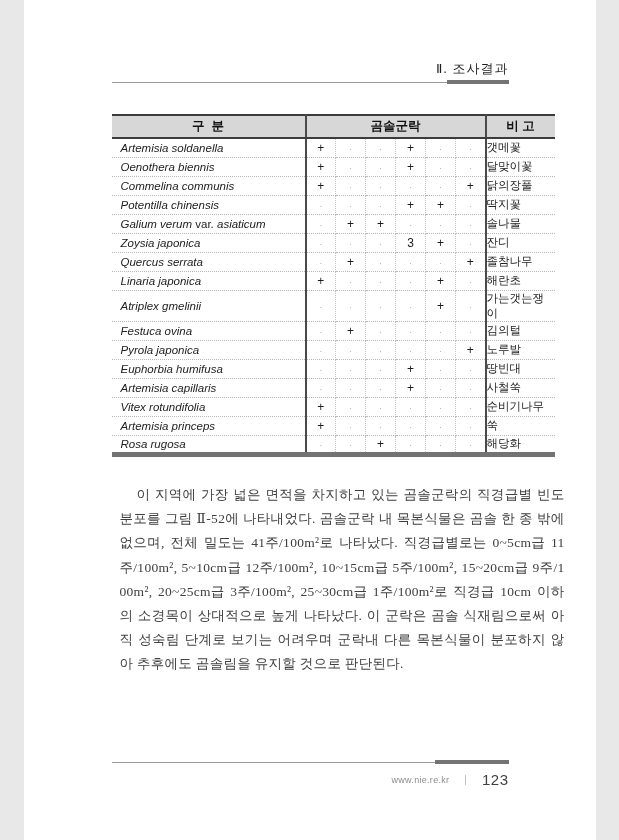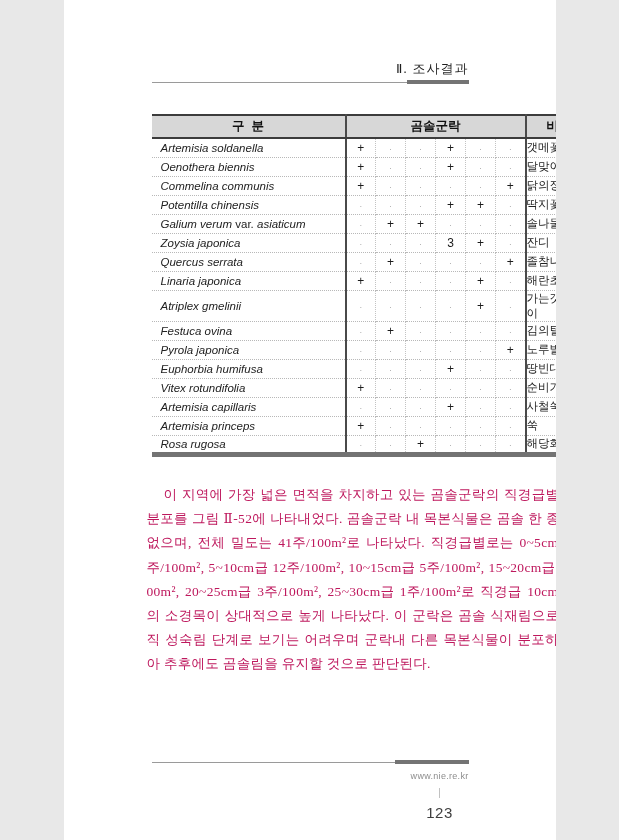--- a/index.html
+++ b/index.html
@@ -1,19 +1,19 @@
 <!DOCTYPE html>
 <html><head>
 <meta charset="utf-8">
 <style>
   * { margin: 0; padding: 0; box-sizing: border-box; }
   html, body { background: #e8e8e8; }
   .page {
     position: relative;
-    width: 492px;
+    width: 572px;
     height: 840px;
     background: #ffffff;
     font-family: "Liberation Sans", "DejaVu Sans", sans-serif;
     color: #1a1a1a;
     overflow: hidden;
     margin: 0 auto;
   }
   
   .header-title {
     position: absolute;
@@ -84,49 +84,48 @@
     border-right: 1px dotted #c3c3c3;
   }
   td.mark-cell.last-sub { border-right: 2px solid #4a4a4a; }
   td.mark-cell .plus { color: #1c1c1c; font-size: 12px; }
   td.mark-cell .dot  { color: #a3a3a3; font-size: 8px; }
   td.remark-cell { text-align: left; color: #222; }
   
   .body-paragraph {
     position: absolute;
     top: 483px;
-    left: 83px;
+    left: 96px;
     width: 445px;
     font-family: "Liberation Serif", "DejaVu Serif", serif;
     font-size: 13.5px;
     line-height: 24.2px;
     text-align: justify;
     text-indent: 17px;
     word-break: break-all;
-    color: #be185d;
+    color: #404040;
     letter-spacing: 0.3px;
   }
   
   .footer-rule {
     position: absolute;
     top: 762px;
     left: 88px;
     right: 87px;
     height: 1px;
     background: #9a9a9a;
   }
   .footer-rule .rule-thick { width: 74px; }
   .footer-text {
     position: absolute;
     top: 771px;
     right: 87px;
     display: flex;
     align-items: center;
-    gap: 6px;
-    flex-direction: column;
+    gap: 15px;
   }
   .footer-site { font-size: 9px; color: #8d8d8d; letter-spacing: 0.3px; }
   .footer-sep  { font-size: 10px; color: #b5b5b5; }
   .footer-page { font-size: 15px; color: #3f3f3f; letter-spacing: 0.5px; }
 </style>
 </head>
 <body>
 
 <div class="page">
 
@@ -268,38 +267,38 @@
           <td class="species-cell">Euphorbia humifusa</td>
           <td class="mark-cell"><span class="dot">·</span></td>
           <td class="mark-cell"><span class="dot">·</span></td>
           <td class="mark-cell"><span class="dot">·</span></td>
           <td class="mark-cell"><span class="plus">+</span></td>
           <td class="mark-cell"><span class="dot">·</span></td>
           <td class="mark-cell last-sub"><span class="dot">·</span></td>
           <td class="remark-cell">땅빈대</td>
         </tr>
         <tr>
+          <td class="species-cell">Artemisia capillaris</td>
+          <td class="mark-cell"><span class="dot">·</span></td>
+          <td class="mark-cell"><span class="dot">·</span></td>
+          <td class="mark-cell"><span class="dot">·</span></td>
+          <td class="mark-cell"><span class="plus">+</span></td>
+          <td class="mark-cell"><span class="dot">·</span></td>
+          <td class="mark-cell last-sub"><span class="dot">·</span></td>
+          <td class="remark-cell">사철쑥</td>
+        </tr>
+        <tr>
           <td class="species-cell">Vitex rotundifolia</td>
           <td class="mark-cell"><span class="plus">+</span></td>
           <td class="mark-cell"><span class="dot">·</span></td>
           <td class="mark-cell"><span class="dot">·</span></td>
           <td class="mark-cell"><span class="dot">·</span></td>
           <td class="mark-cell"><span class="dot">·</span></td>
           <td class="mark-cell last-sub"><span class="dot">·</span></td>
           <td class="remark-cell">순비기나무</td>
-        </tr>
-        <tr>
-          <td class="species-cell">Artemisia capillaris</td>
-          <td class="mark-cell"><span class="dot">·</span></td>
-          <td class="mark-cell"><span class="dot">·</span></td>
-          <td class="mark-cell"><span class="dot">·</span></td>
-          <td class="mark-cell"><span class="plus">+</span></td>
-          <td class="mark-cell"><span class="dot">·</span></td>
-          <td class="mark-cell last-sub"><span class="dot">·</span></td>
-          <td class="remark-cell">사철쑥</td>
         </tr>
         <tr>
           <td class="species-cell">Artemisia princeps</td>
           <td class="mark-cell"><span class="plus">+</span></td>
           <td class="mark-cell"><span class="dot">·</span></td>
           <td class="mark-cell"><span class="dot">·</span></td>
           <td class="mark-cell"><span class="dot">·</span></td>
           <td class="mark-cell"><span class="dot">·</span></td>
           <td class="mark-cell last-sub"><span class="dot">·</span></td>
           <td class="remark-cell">쑥</td>

